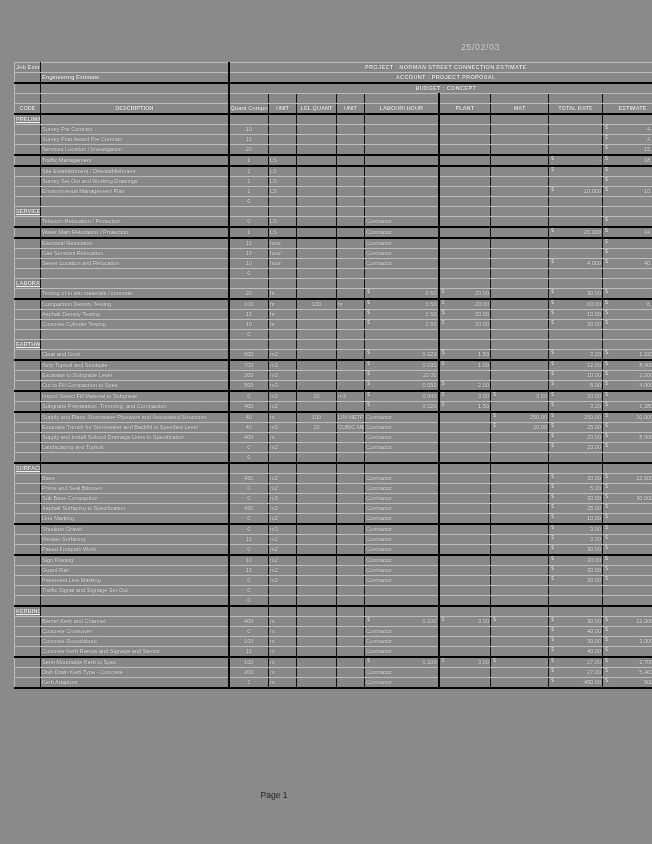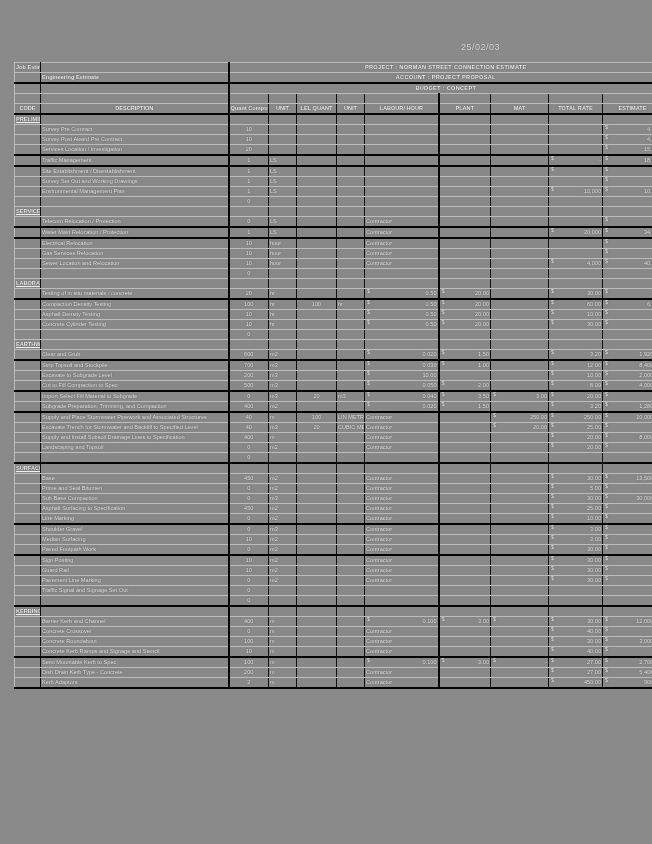--- a/index.html
+++ b/index.html
@@ -877,14 +877,15 @@
             <td class="u" style="border-bottom: 2px solid rgb(16, 16, 16);"></td>
             <td class="u vsep" style="border-bottom: 2px solid rgb(16, 16, 16);">Contractor</td>
             <td class="cur" style="border-bottom: 2px solid rgb(16, 16, 16);"></td>
             <td class="cur" style="border-bottom: 2px solid rgb(16, 16, 16);"></td>
             <td class="cur" style="border-bottom: 2px solid rgb(16, 16, 16);"><span class="s">$</span>450.00</td>
             <td class="cur" style="border-bottom: 2px solid rgb(16, 16, 16);"><span class="s">$</span>900.00</td>
           </tr>
         </tbody>
     </table>
 
+    <div class="footer">Page 1</div>
   </div>
 </div>
 
 </body></html>

